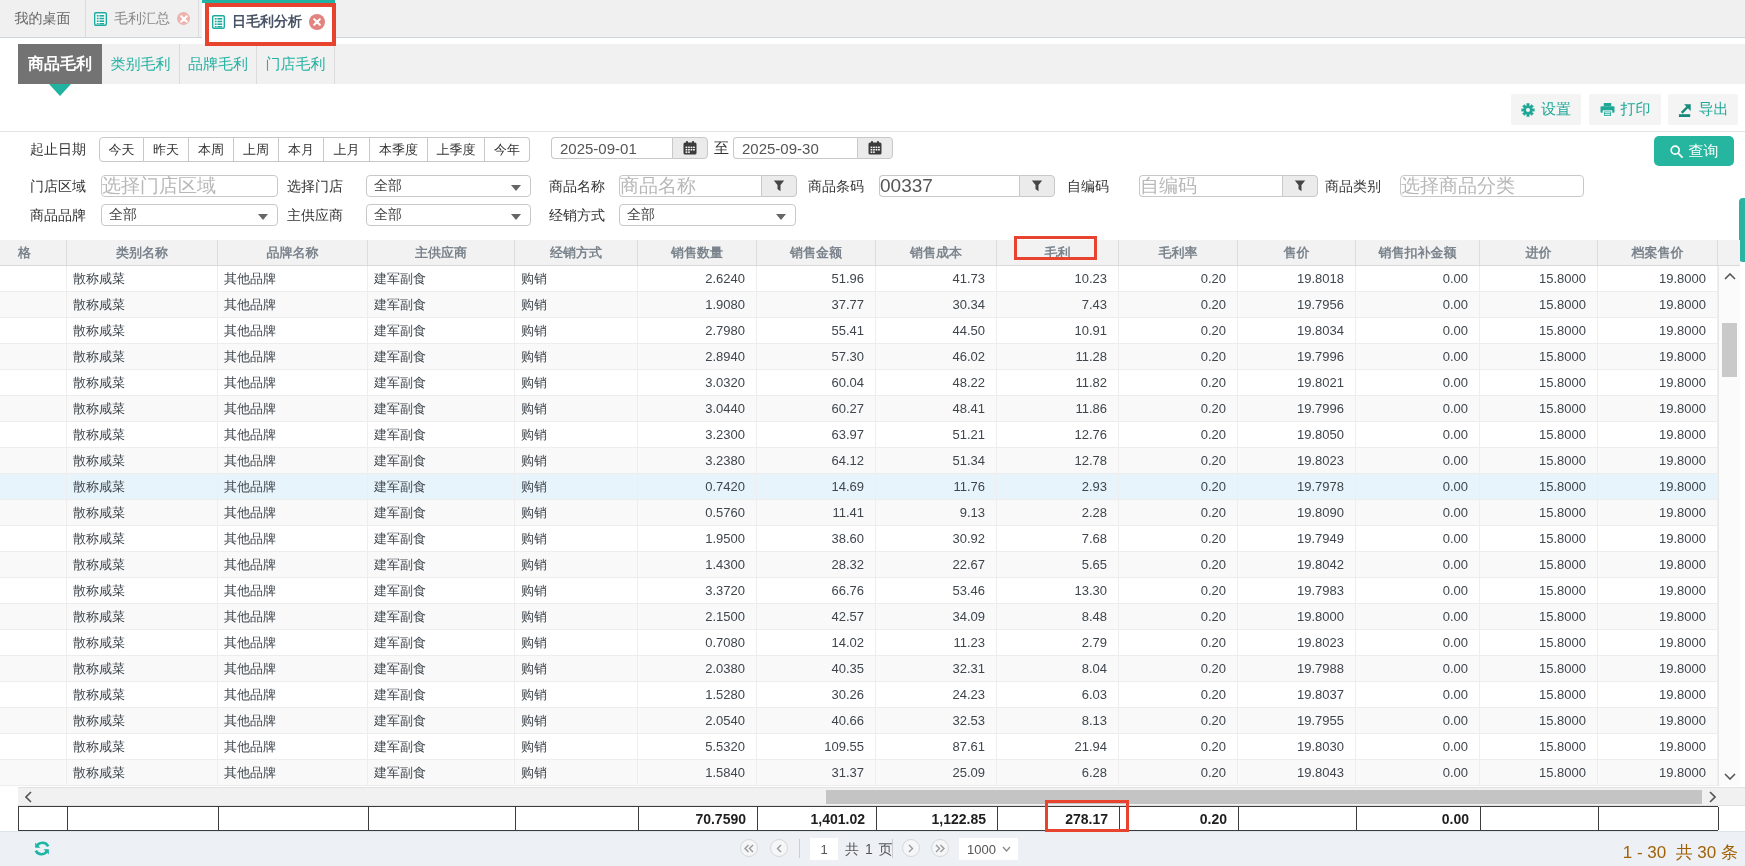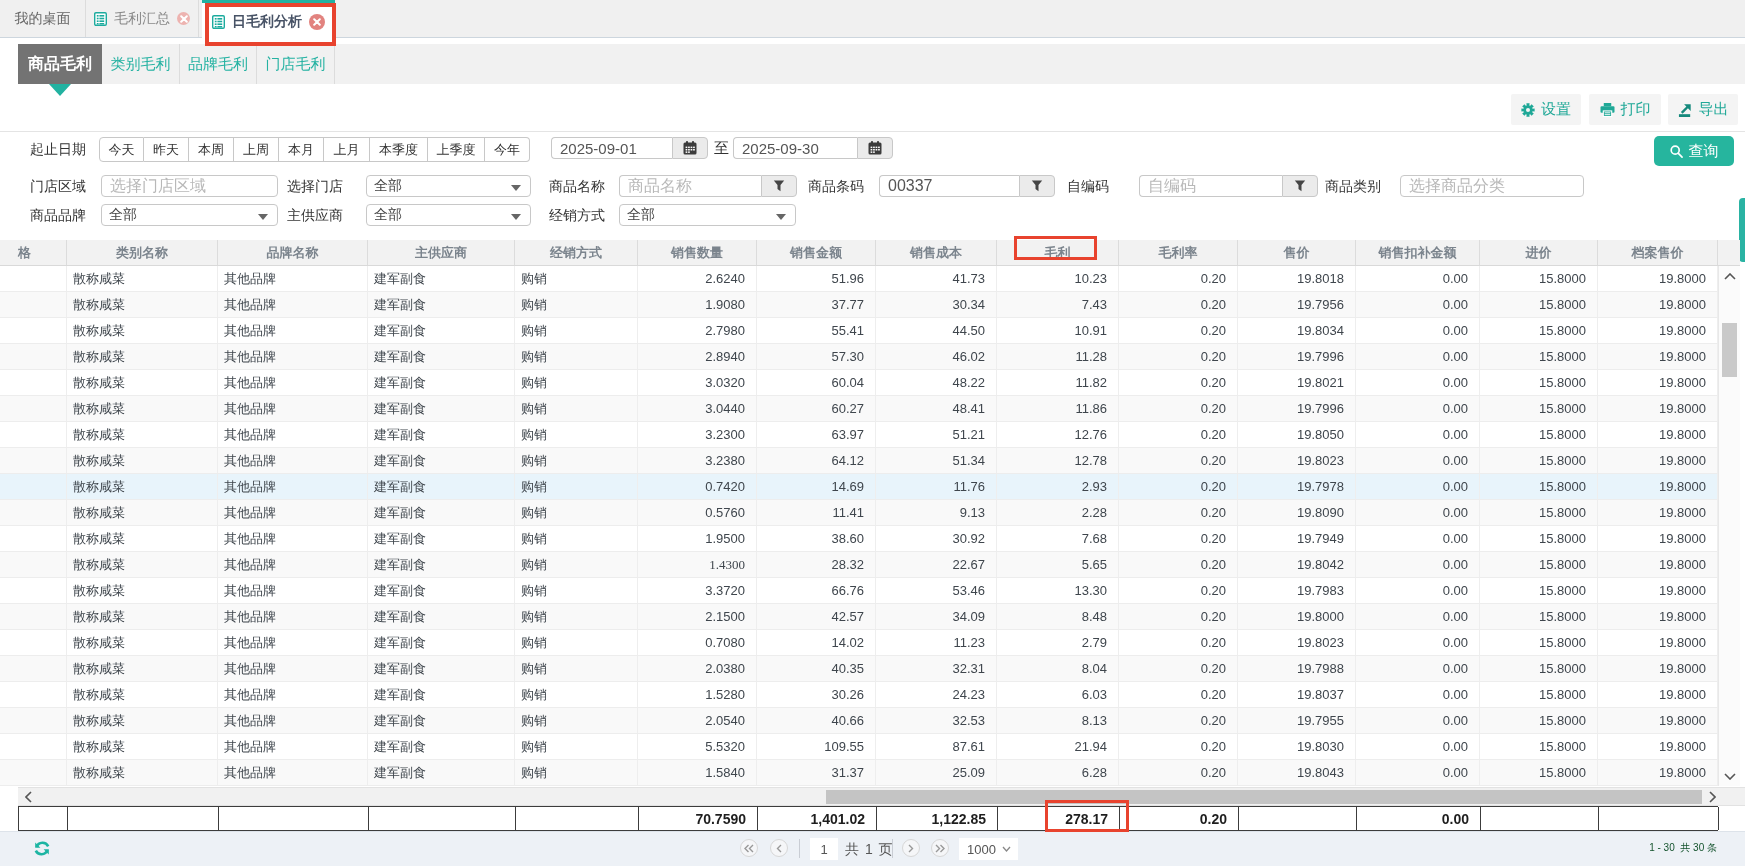--- a/index.html
+++ b/index.html
@@ -26,21 +26,21 @@
 
 .filter-divider{position:absolute;left:0;top:131px;width:1745px;height:1px;background:#e4e4e4}
 .flabel{position:absolute;font-size:14px;color:#333;white-space:nowrap}
 .rangebtns{position:absolute;left:99px;top:137px;height:25px;display:flex}
 .rangebtn{height:25px;border:1px solid #c8c8c8;border-left:none;background:#fff;display:flex;align-items:center;justify-content:center;font-size:13px;color:#333;cursor:pointer}
 .rangebtn:first-child{border-left:1px solid #c8c8c8;border-radius:4px 0 0 4px}
 .rangebtn:last-child{border-radius:0 4px 4px 0}
 .dategrp{position:absolute;top:137px;height:22px;display:flex}
 .dateinput{height:22px;border:1px solid #c8c8c8;border-right:none;border-radius:4px 0 0 4px;background:#fff;font-size:15px;color:#555;display:flex;align-items:center;padding-left:8px}
 .dateaddon{width:36px;height:22px;border:1px solid #c8c8c8;border-radius:0 4px 4px 0;background:#ebebeb;display:flex;align-items:center;justify-content:center}
-.finput{position:absolute;height:22px;border:1px solid #c8c8c8;border-radius:4px;background:#fff;font-size:16px;display:flex;align-items:center;padding-left:8px;color:#444}
+.finput{position:absolute;height:22px;border:1px solid #c8c8c8;border-radius:4px;background:#fff;font-size:19px;display:flex;align-items:center;padding-left:0;color:#444}
 .finput.ph{color:#b8b8b8}
 .finput.grp{border-radius:4px 0 0 4px;border-right:none}
 .faddon{position:absolute;height:22px;width:36px;border:1px solid #c8c8c8;border-radius:0 4px 4px 0;background:#ebebeb;display:flex;align-items:center;justify-content:center}
 .fselect{position:absolute;height:22px;border:1px solid #c8c8c8;border-radius:4px;background:#fff;font-size:14px;color:#444;display:flex;align-items:center;padding-left:7px}
 .fselect .caret{position:absolute;right:9px;top:9px;width:0;height:0;border:5px solid transparent;border-top:6px solid #666;border-bottom:none}
 .querybtn{position:absolute;left:1654px;top:136px;width:80px;height:30px;background:#26b59e;border-radius:5px;color:#fff;font-size:15px;display:flex;align-items:center;justify-content:center;gap:6px;cursor:pointer}
 .side-handle{position:absolute;left:1739px;top:198px;width:6px;height:64px;background:#2ab3a3;border-radius:4px 0 0 4px}
 
 .thead{position:absolute;left:0;top:240px;width:1740px;height:26px;background:#f2f2f2;border-bottom:1px solid #d9d9d9}
 .th{position:absolute;top:0;height:25px;display:flex;align-items:center;justify-content:center;font-size:13px;font-weight:bold;color:#7b848d;border-right:1px solid #dcdcdc}
@@ -476,21 +476,21 @@
       <div class="td num" style="left: 1356px; width: 124px;">0.00</div>
       <div class="td num" style="left: 1480px; width: 118px;">15.8000</div>
       <div class="td num" style="left: 1598px; width: 120px;">19.8000</div>
     </div>
     <div class="trow even" style="top: 286px;">
       <div class="td txt" style="left: 0px; width: 67px;"></div>
       <div class="td txt" style="left: 67px; width: 151px;">散称咸菜</div>
       <div class="td txt" style="left: 218px; width: 150px;">其他品牌</div>
       <div class="td txt" style="left: 368px; width: 147px;">建军副食</div>
       <div class="td txt" style="left: 515px; width: 123px;">购销</div>
-      <div class="td num" style="left: 638px; width: 119px; font-family: Liberation Serif, serif;">1.4300</div>
+      <div class="td num" style="left: 638px; width: 119px;">1.4300</div>
       <div class="td num" style="left: 757px; width: 119px;">28.32</div>
       <div class="td num" style="left: 876px; width: 121px;">22.67</div>
       <div class="td num" style="left: 997px; width: 122px; text-align: center;">5.65</div>
       <div class="td num" style="left: 1119px; width: 119px;">0.20</div>
       <div class="td num" style="left: 1238px; width: 118px;">19.8042</div>
       <div class="td num" style="left: 1356px; width: 124px;">0.00</div>
       <div class="td num" style="left: 1480px; width: 118px;">15.8000</div>
       <div class="td num" style="left: 1598px; width: 120px;">19.8000</div>
     </div>
     <div class="trow" style="top: 312px;">
@@ -702,13 +702,13 @@
   <svg width="10" height="9" viewBox="0 0 10 9">
       <path d="M1 1L4.5 4.5L1 8M5.5 1L9 4.5L5.5 8" fill="none" stroke="#999" stroke-width="1.4"></path>
     </svg>
 </div>
 <div class="pbox" style="left:959px;width:59px;justify-content:flex-start;padding-left:8px">
   <span>1000</span>
   <svg width="9" height="6" viewBox="0 0 9 6" style="position:absolute;right:7px;top:8px">
       <path d="M1 1L4.5 5L8 1" fill="none" stroke="#888" stroke-width="1.3"></path>
     </svg>
 </div>
-<div class="ptext" style="right:28px;top:841px;font-size:10px;color:#14532d"><span>1 - 30</span>&nbsp;&nbsp;<span>共 30 条</span></div>
+<div class="ptext" style="right:7px;top:841px;font-size:17px;color:#a16207"><span>1 - 30</span>&nbsp;&nbsp;<span>共 30 条</span></div>
 
 </body></html>

